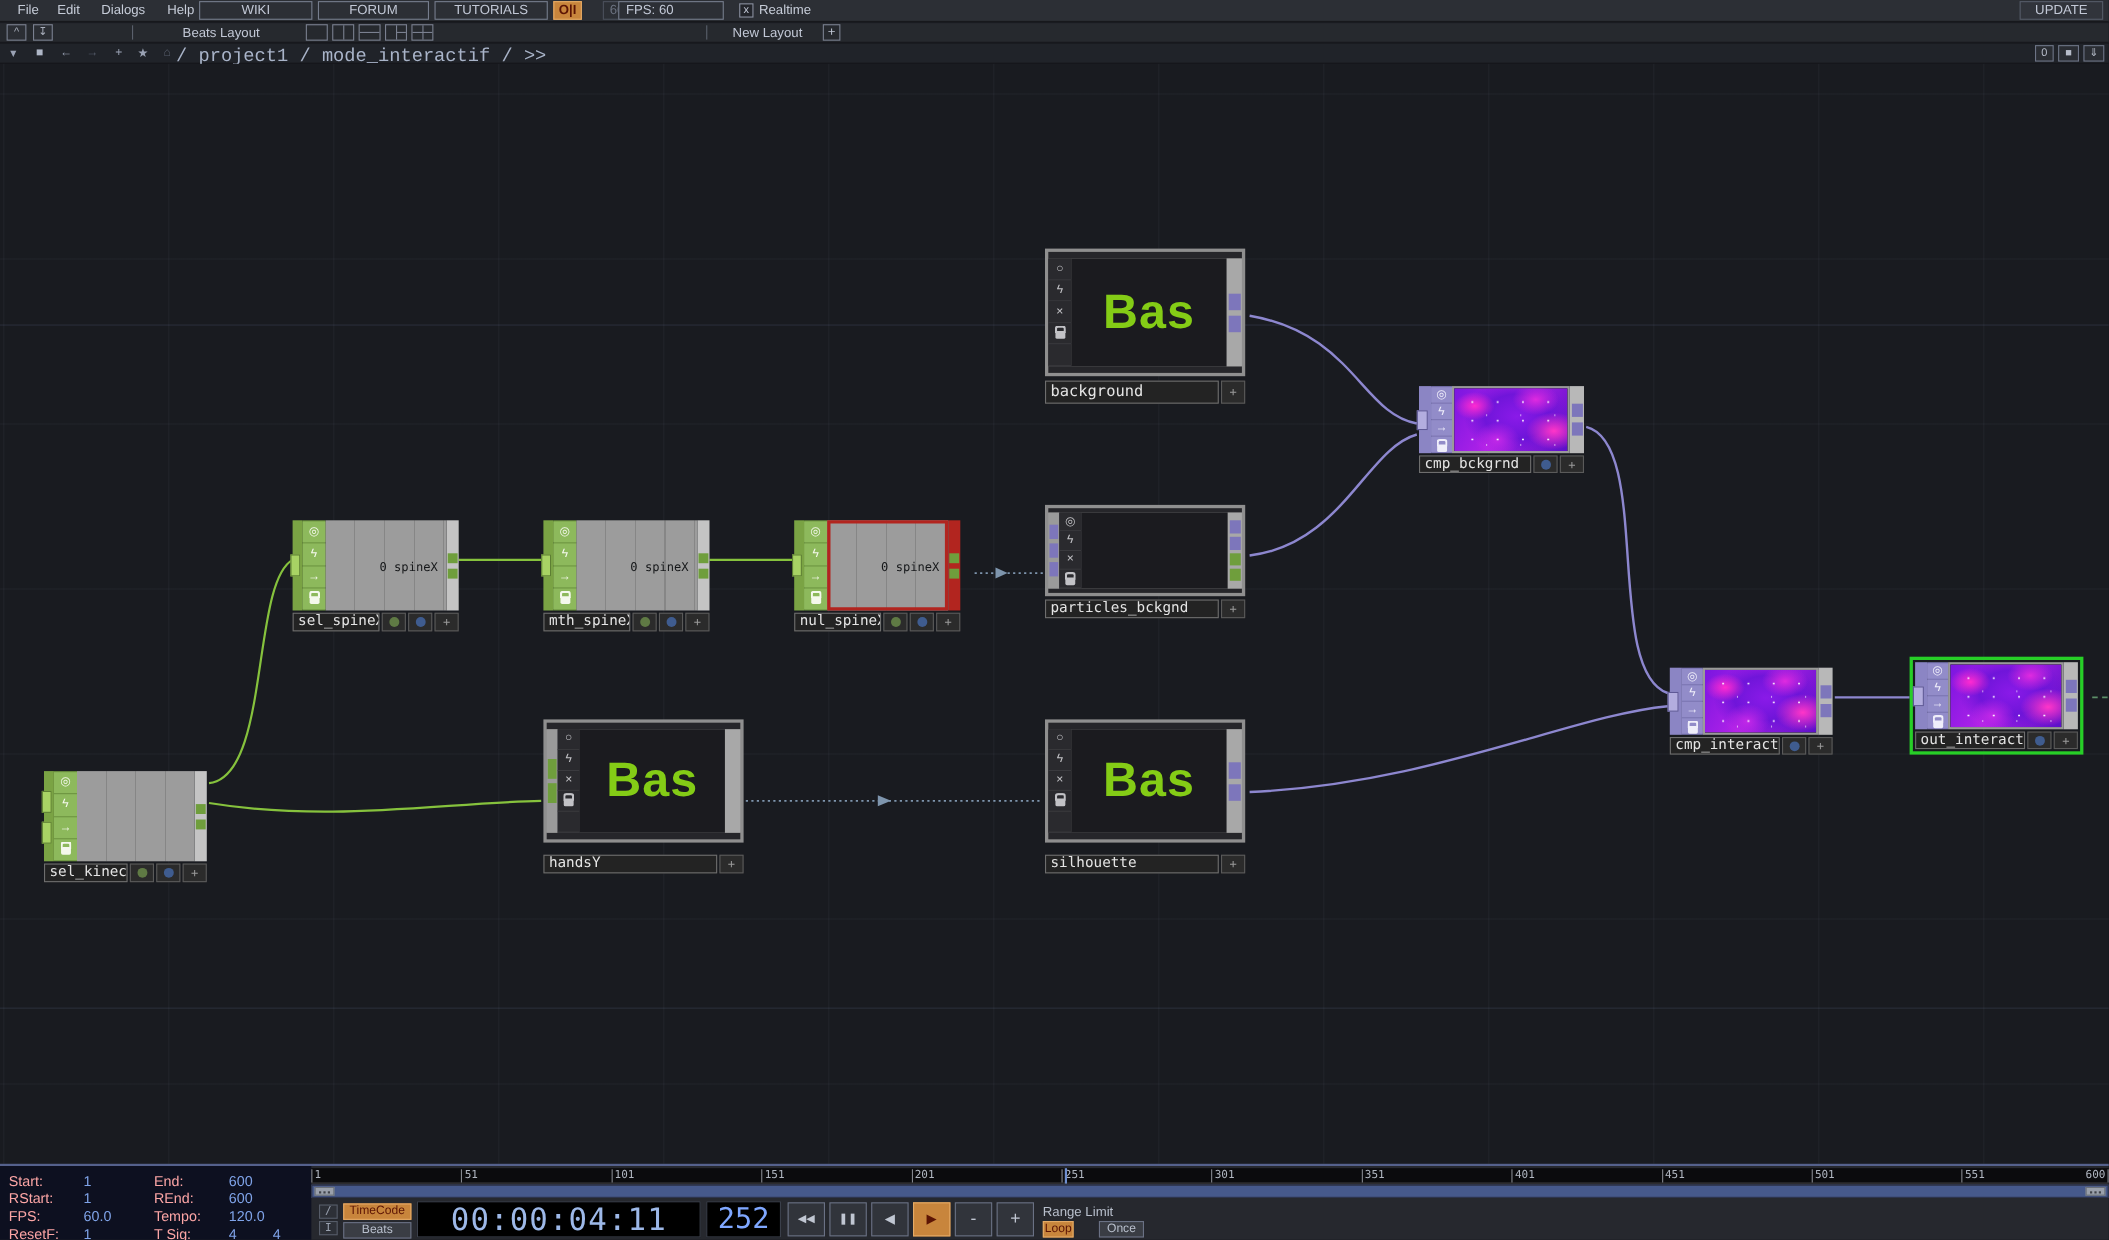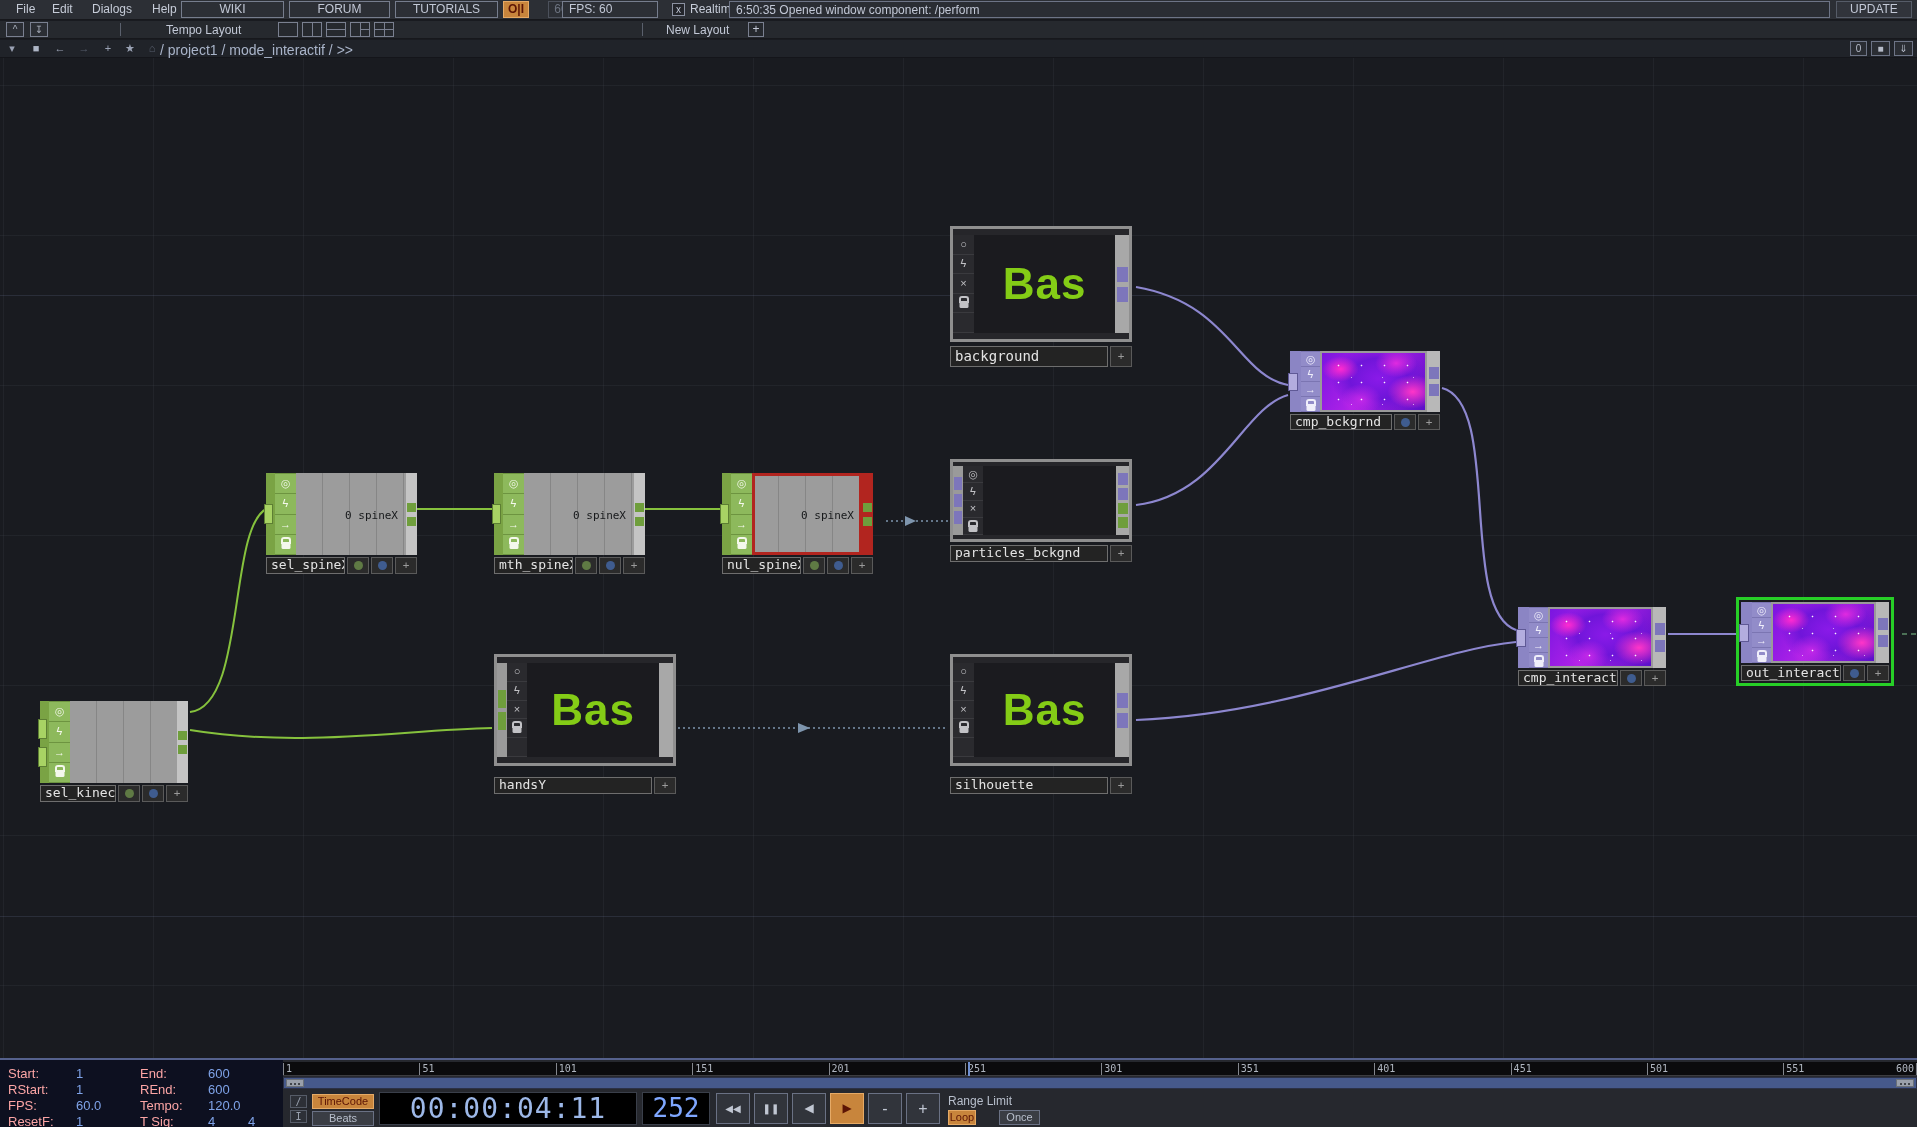--- a/index.html
+++ b/index.html
@@ -35,21 +35,21 @@
   .lay-thumb i { position:absolute; background:#7a8090; }
   .plus-box { position:absolute; top:1px; width:16px; height:15px; border:1px solid #7a8090;
     color:#c2c8d6; text-align:center; line-height:13px; font-size:12px; }
 
   
   #pathbar { position:absolute; left:0; top:40px; width:1917px; height:18px;
     background:#202329; border-bottom:1px solid #14151a; font-size:12px; }
   .path-ic { position:absolute; top:2px; width:16px; text-align:center; color:#9aa2b4; font-size:11px; }
   .path-ic.dim { color:#565d6b; }
   #pathtext { position:absolute; left:160px; top:2px; color:#a9b4c9;
-    font-family:Liberation Sans, sans-serif; font-size:14px; }
+    font-family:Liberation Mono, monospace; font-size:17px; }
   .pr-box { position:absolute; top:1px; height:15px; border:1px solid #6d7486;
     background:#2a2d33; color:#b6bcc9; font-size:10px; text-align:center; line-height:13px; }
 
   
   #network { position:absolute; left:0; top:58px; width:1917px; height:1000px;
     background-color:#191b20;
     background-image:
       linear-gradient(rgba(190,200,235,0.05) 1px, transparent 1px),
       linear-gradient(90deg, rgba(190,200,235,0.05) 1px, transparent 1px);
     background-size:150px 150px; background-position:3px 27px; }
@@ -176,29 +176,28 @@
   <span class="menu-item" style="left:92px">Dialogs</span>
   <span class="menu-item" style="left:152px">Help</span>
   <div class="mb-btn" style="left:181px;width:103px">WIKI</div>
   <div class="mb-btn" style="left:289px;width:101px">FORUM</div>
   <div class="mb-btn" style="left:395px;width:103px">TUTORIALS</div>
   <div class="mb-btn oi-btn" style="left:503px;width:26px">O|I</div>
   <div class="mb-btn dim-btn" style="left:548px;width:26px">60</div>
   <div class="mb-btn fps-box" style="left:562px;width:96px">FPS:  60</div>
   <div class="chk" style="left:672px">x</div>
   <span class="menu-item" style="left:690px">Realtime</span>
-  <div id="msgbox">6:50:35 Opened window component: /perform</div>
   <div id="updbtn">UPDATE</div>
 </div>
 
 <div id="panebar">
   <div class="pb-icon" style="left:6px">^</div>
   <div class="pb-icon" style="left:30px">↧</div>
   <div class="pb-sep" style="left:120px"></div>
-  <span class="pb-label" style="left:166px">Tempo Layout</span>
+  <span class="pb-label" style="left:166px">Beats Layout</span>
 
   <div class="lay-thumb" style="left:278px"></div>
   <div class="lay-thumb" style="left:302px">
       <i style="left:9px;top:0;width:1px;height:13px"></i>
     </div>
   <div class="lay-thumb" style="left:326px">
       <i style="left:0;top:6px;width:18px;height:1px"></i>
     </div>
   <div class="lay-thumb" style="left:350px">
       <i style="left:9px;top:0;width:1px;height:13px"></i>

